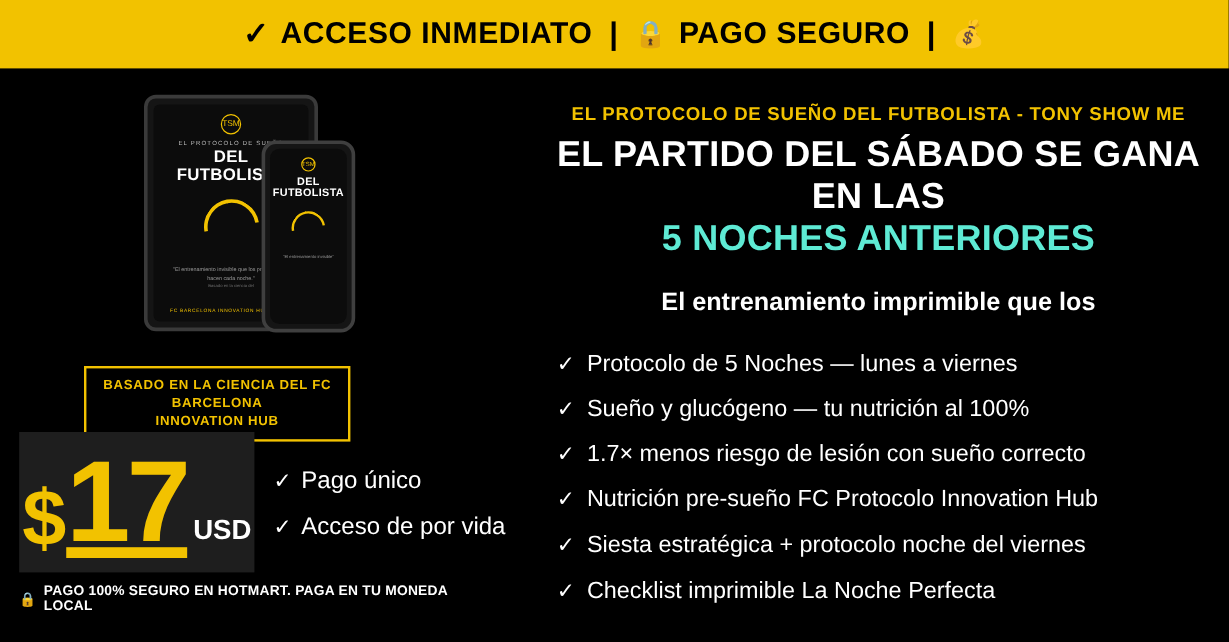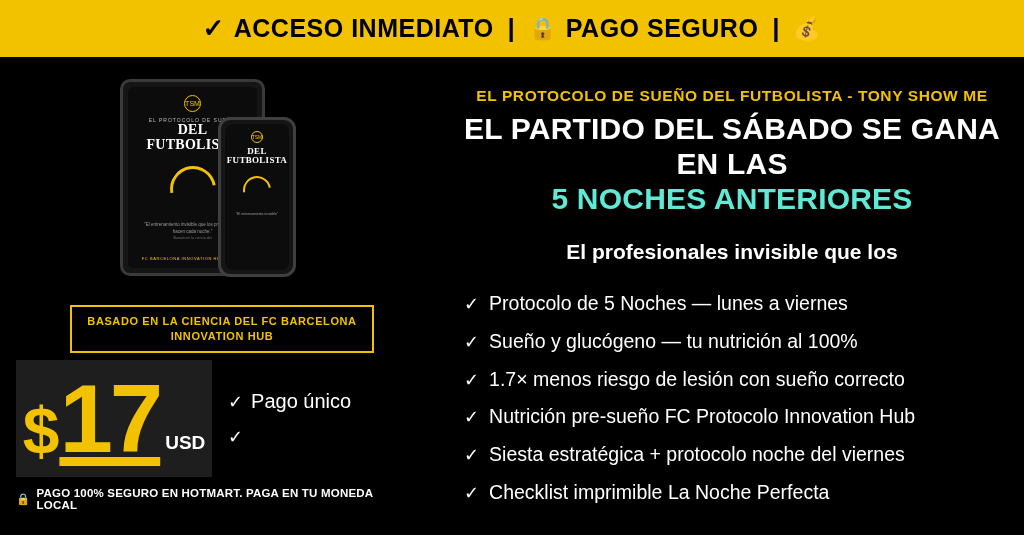--- a/index.html
+++ b/index.html
@@ -55,54 +55,54 @@
     display: flex; flex-direction: column; align-items: center; padding-top: 7px;
   }
   .mk-logo {
     width: 17px; height: 17px; border-radius: 50%;
     border: 1.5px solid #F2C200; color: #F2C200;
     font-size: 7px; display: flex; align-items: center; justify-content: center;
     margin-bottom: 5px;
   }
   .mk-logo.sm { width: 12px; height: 12px; font-size: 5px; margin-bottom: 4px; }
   .mk-kicker { color: #bdbdbd; font-size: 5px; letter-spacing: 1px; text-transform: uppercase; }
-  .mk-title { color: #fff; font-size: 14px; font-weight: bold; line-height: 1.05; text-align: center; letter-spacing: .3px; font-family: Liberation Serif, serif; }
+  .mk-title { color: #fff; font-size: 14px; font-weight: bold; line-height: 1.05; text-align: center; letter-spacing: .3px; }
   .mk-title.sm { font-size: 9px; }
   .mk-ring {
     width: 46px; height: 46px; border-radius: 50%;
     border: 3px solid #F2C200; border-right-color: transparent; border-bottom-color: transparent;
     transform: rotate(35deg); margin: 14px 0 10px;
   }
   .mk-ring.sm { width: 28px; height: 28px; border-width: 2px; margin: 10px 0 8px; }
   .mk-sub { color: #9a9a9a; font-size: 4.5px; text-align: center; line-height: 1.5; padding: 0 12px; }
   .mk-sub.sm { font-size: 3.5px; padding: 0 7px; }
   .mk-foot { color: #F2C200; font-size: 4px; letter-spacing: .6px; margin-top: auto; margin-bottom: 7px; text-transform: uppercase; }
   .mk-foot2 { color: #6d6d6d; font-size: 3.5px; margin-bottom: 5px; }
 
   
   .badge {
-    position: absolute; left: 70px; top: 248px; width: 304px;
+    position: absolute; left: 70px; top: 248px; width: 222px;
     border: 2px solid #F2C200; background: #000;
     color: #F2C200; font-weight: bold; font-size: 11px;
     text-align: center; letter-spacing: .6px; padding: 7px 4px; line-height: 1.35;
     text-transform: uppercase;
   }
 
   
   .pricebox {
     position: absolute; left: 16px; top: 303px; width: 196px; height: 117px;
     background: #1e1e1e; display: flex; align-items: center; justify-content: center;
   }
   .price {
     display: flex; align-items: flex-end; color: #F2C200;
     font-weight: bold; line-height: .85;
   }
   .price .cur { font-size: 66px; }
   .price .amt { font-size: 96px; letter-spacing: -3px; text-decoration: underline; }
-  .price .usd { color: #fff; font-size: 19px; font-weight: bold; margin-left: 5px; margin-bottom: 8px; }
+  .price .usd { color: #fff; font-size: 23px; font-weight: bold; margin-left: 5px; margin-bottom: 8px; }
 
   .leftlist {
     position: absolute; left: 228px; top: 325px; width: 210px;
     color: #fff; font-size: 20px; line-height: 1.9;
   }
   .leftlist .li { display: flex; gap: 8px; align-items: baseline; }
   .leftlist .ck { color: #fff; font-size: 18px; }
 
   .secure {
     position: absolute; left: 16px; top: 430px; width: 400px;
@@ -194,39 +194,40 @@
       </div>
     </div>
 
     <div class="leftlist">
       <div class="li">
         <span class="ck">✓</span>
         <span>Pago único</span>
       </div>
       <div class="li">
         <span class="ck">✓</span>
+        <span>Acceso de por vida</span>
       </div>
     </div>
 
     <div class="secure">
       <span>🔒</span>
       <span>PAGO 100% SEGURO EN HOTMART. PAGA EN TU MONEDA LOCAL</span>
     </div>
   </div>
 
   <div class="right">
     <div class="kicker">EL PROTOCOLO DE SUEÑO DEL FUTBOLISTA - TONY SHOW ME</div>
 
     <div class="h1">
       <span>EL PARTIDO DEL SÁBADO SE GANA EN LAS</span>
       <span class="hl">5 NOCHES ANTERIORES</span>
     </div>
 
     <div class="h2">
-      <div>El profesionales invisible que los</div>
+      <div>El entrenamiento imprimible que los</div>
     </div>
 
     <div class="bullets">
       <div class="b">
         <span class="ck">✓</span>
         <span>Protocolo de 5 Noches — lunes a viernes</span>
       </div>
       <div class="b">
         <span class="ck">✓</span>
         <span>Sueño y glucógeno — tu nutrición al 100%</span>

